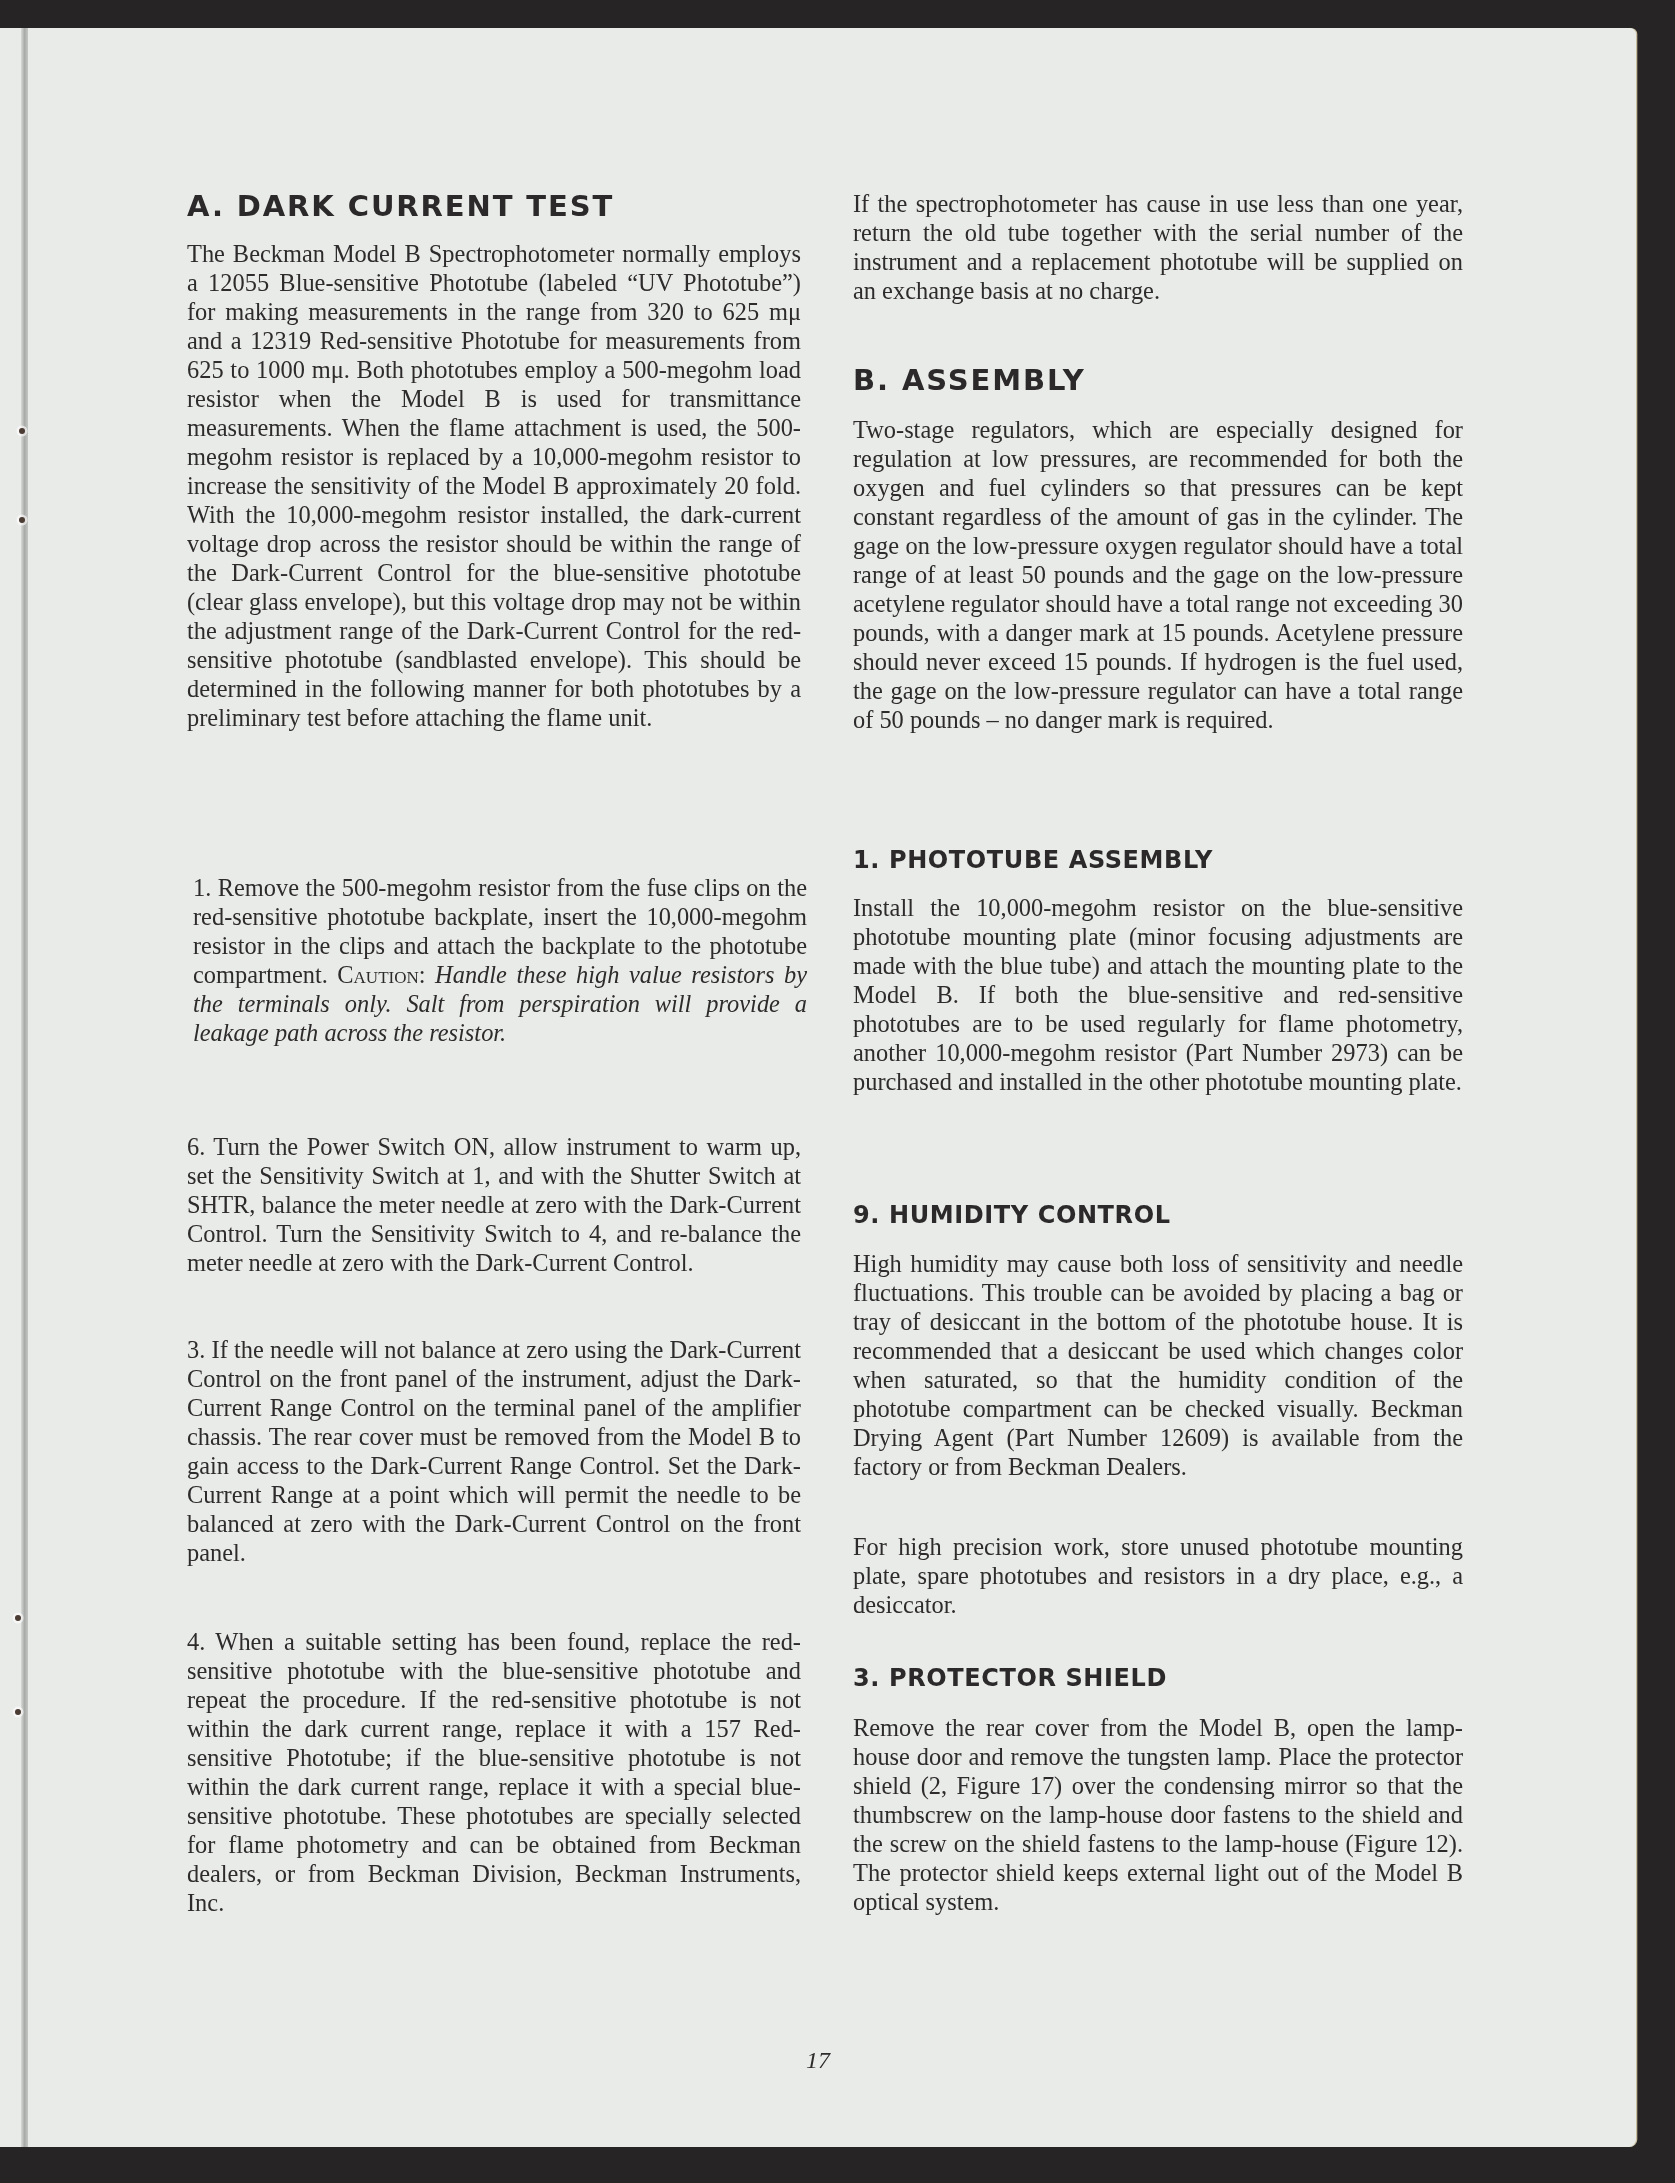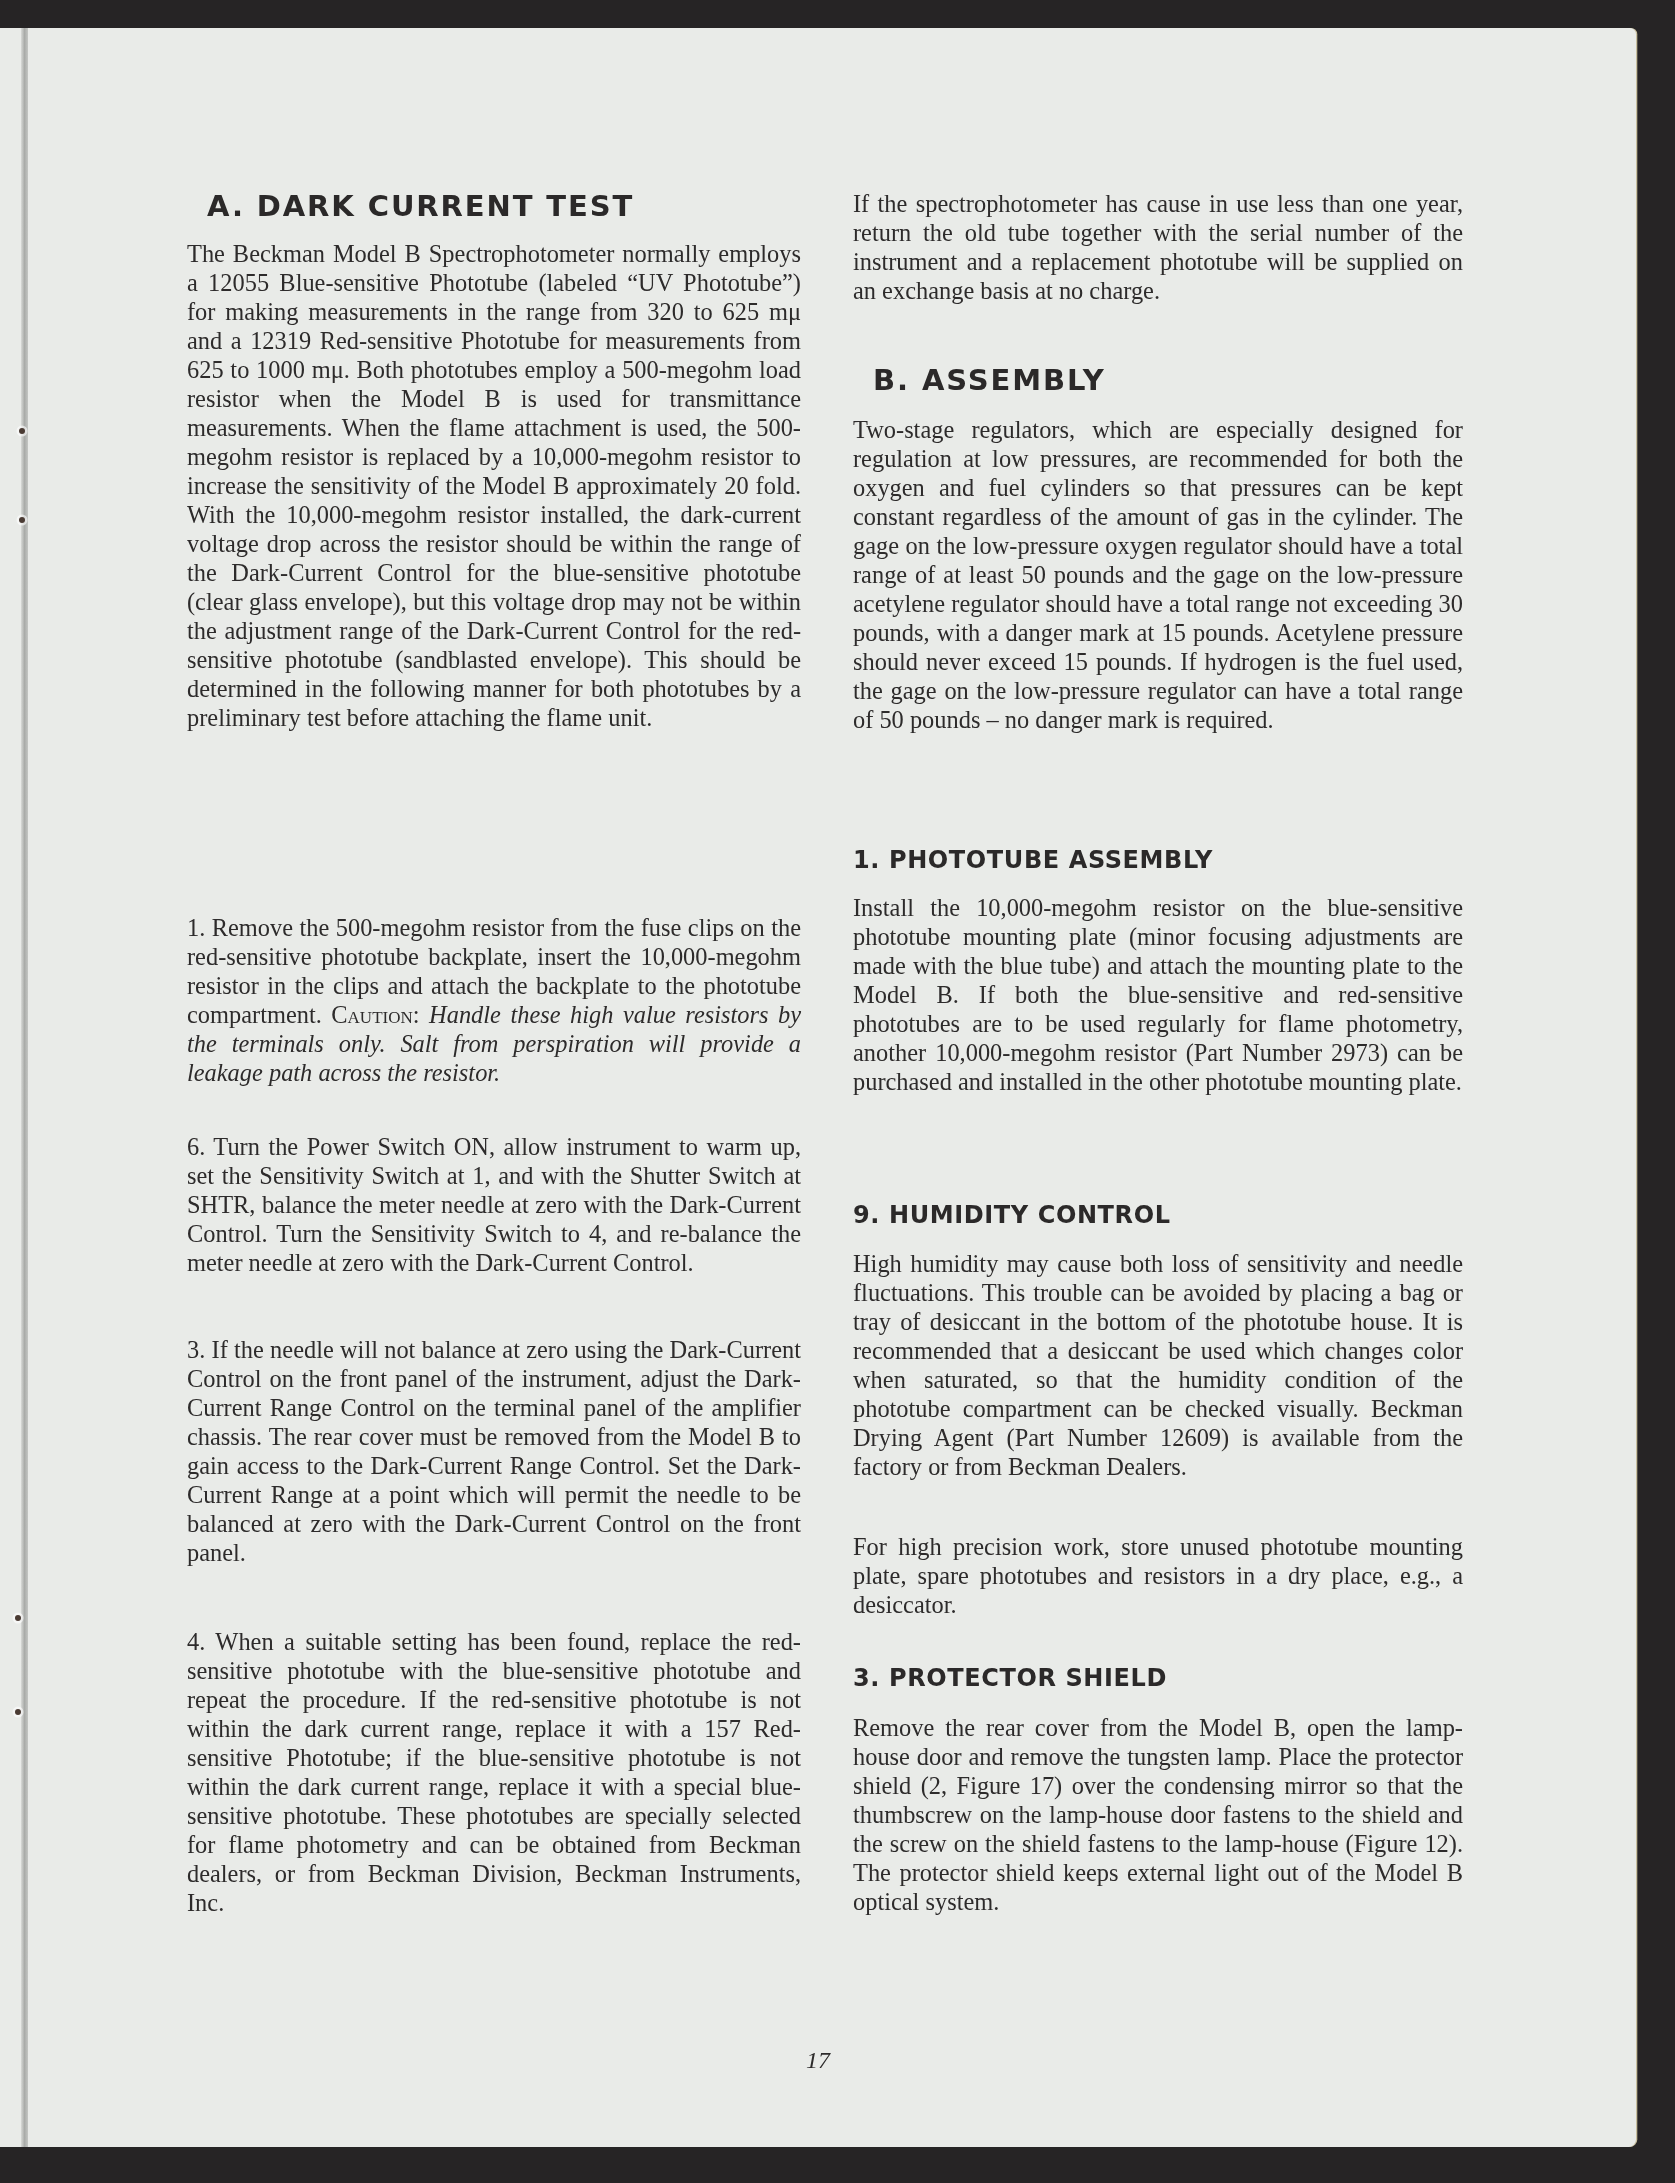--- a/index.html
+++ b/index.html
@@ -67,21 +67,21 @@
     .section-heading {
       font-family: "DejaVu Sans", "Liberation Sans", sans-serif;
       font-weight: bold;
       color: #2b2929;
       letter-spacing: 1.9px;
       margin: 0;
       position: absolute;
       left: 0;
       white-space: nowrap;
     }
-    .h-major { font-size: 29px; margin-left: 20px; }
+    .h-major { font-size: 29px; }
     .h-minor { font-size: 24px; letter-spacing: 0.6px; }
 
     .para {
       position: absolute;
       left: 0;
       width: 100%;
       font-size: 24.4px;
       line-height: 29px;
       text-align: justify;
       hyphens: manual;
@@ -116,21 +116,21 @@
   <div class="staple" style="left:19px; top:400px;"></div>
   <div class="staple" style="left:19px; top:489px;"></div>
   <div class="staple" style="left:15px; top:1587px;"></div>
   <div class="staple" style="left:15px; top:1681px;"></div>
 
   <div class="column col-left">
     <h1 class="section-heading h-major" style="top:161px;">A. DARK CURRENT TEST</h1>
 
     <p class="para" style="top:211px;">The Beckman Model B Spectrophotometer normally employs a 12055 Blue-sensitive Phototube (labeled “UV Phototube”) for making measurements in the range from 320 to 625 mμ and a 12319 Red-sensitive Phototube for measurements from 625 to 1000 mμ. Both phototubes employ a 500-megohm load resistor when the Model B is used for transmittance measurements. When the flame attachment is used, the 500-megohm resistor is replaced by a 10,000-megohm resistor to increase the sensitivity of the Model B approximately 20 fold. With the 10,000-megohm resistor installed, the dark-current voltage drop across the resistor should be within the range of the Dark-Current Control for the blue-sensitive phototube (clear glass envelope), but this voltage drop may not be within the adjustment range of the Dark-Current Control for the red-sensitive phototube (sandblasted envelope). This should be determined in the following manner for both phototubes by a preliminary test before attaching the flame unit.</p>
 
-    <p class="para" style="top:885px;">
+    <p class="para" style="top:845px;margin-left:6px;">
       <span>1. Remove the 500-megohm resistor from the fuse clips on the red-sensitive phototube backplate, insert the 10,000-megohm resistor in the clips and attach the backplate to the phototube compartment.</span>
       <span class="caution-label">Caution:</span>
       <span class="caution-text">Handle these high value resistors by the terminals only. Salt from perspiration will provide a leakage path across the resistor.</span>
     </p>
 
     <p class="para" style="top:1104px;">6. Turn the Power Switch ON, allow instrument to warm up, set the Sensitivity Switch at 1, and with the Shutter Switch at SHTR, balance the meter needle at zero with the Dark-Current Control. Turn the Sensitivity Switch to 4, and re-balance the meter needle at zero with the Dark-Current Control.</p>
 
     <p class="para" style="top:1307px;">3. If the needle will not balance at zero using the Dark-Current Control on the front panel of the instrument, adjust the Dark-Current Range Control on the terminal panel of the amplifier chassis. The rear cover must be removed from the Model B to gain access to the Dark-Current Range Control. Set the Dark-Current Range at a point which will permit the needle to be balanced at zero with the Dark-Current Control on the front panel.</p>
 
     <p class="para" style="top:1599px;">4. When a suitable setting has been found, replace the red-sensitive phototube with the blue-sensitive phototube and repeat the procedure. If the red-sensitive phototube is not within the dark current range, replace it with a 157 Red-sensitive Phototube; if the blue-sensitive phototube is not within the dark current range, replace it with a special blue-sensitive phototube. These phototubes are specially selected for flame photometry and can be obtained from Beckman dealers, or from Beckman Division, Beckman Instruments, Inc.</p>

